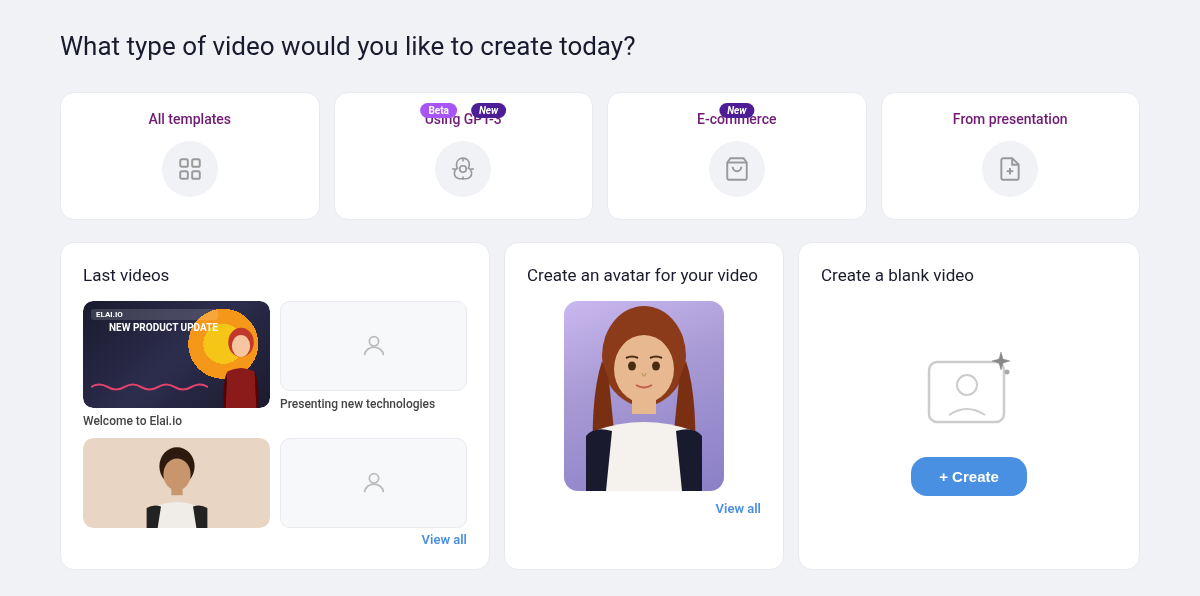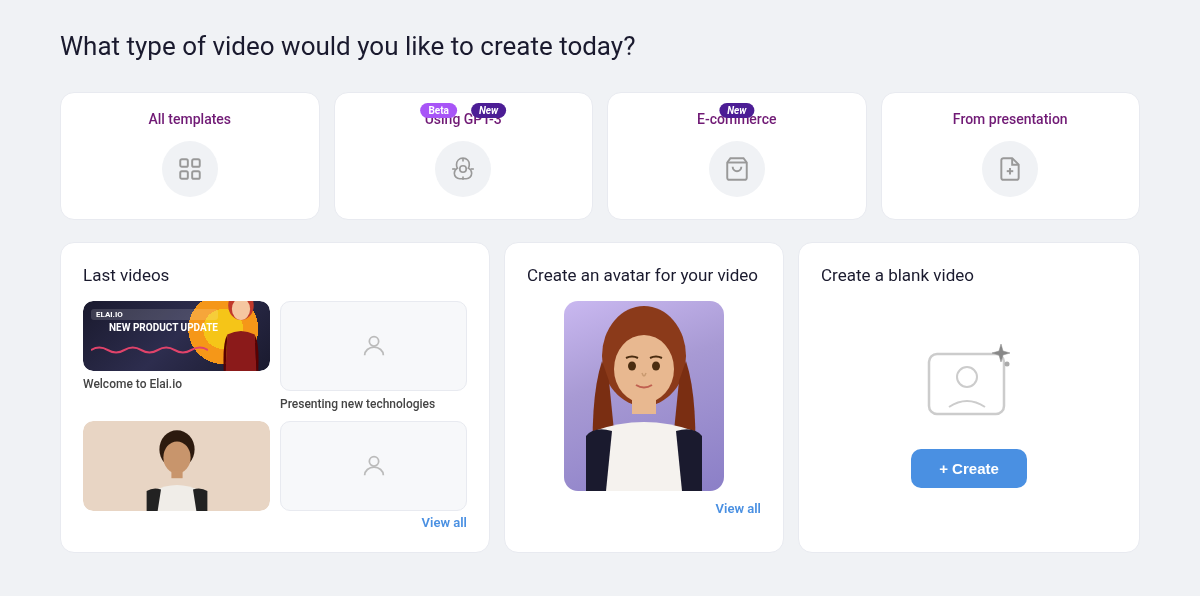--- a/index.html
+++ b/index.html
@@ -138,21 +138,21 @@
     .video-thumb {
       border-radius: 10px;
       overflow: hidden;
       position: relative;
       cursor: pointer;
     }
 
     
     .video-thumb-1 {
       background: linear-gradient(135deg, #1a1a2e 0%, #2d2d4e 50%, #1a1a2e 100%);
-      height: 70px;
+      height: 107px;
       border-radius: 10px;
       position: relative;
       overflow: hidden;
       display: flex;
       align-items: flex-end;
       padding: 8px;
     }
 
     .video-thumb-1::before {
       content: '';
@@ -240,21 +240,21 @@
       align-items: center;
       justify-content: center;
       height: calc(100% - 40px);
       gap: 20px;
     }
 
     .create-button {
       background: #4a90e2;
       color: #fff;
       border: none;
-      border-radius: 10px;
+      border-radius: 16px;
       padding: 11px 28px;
       font-size: 15px;
       font-weight: 600;
       cursor: pointer;
       display: flex;
       align-items: center;
       gap: 8px;
     }
 
   </style>

